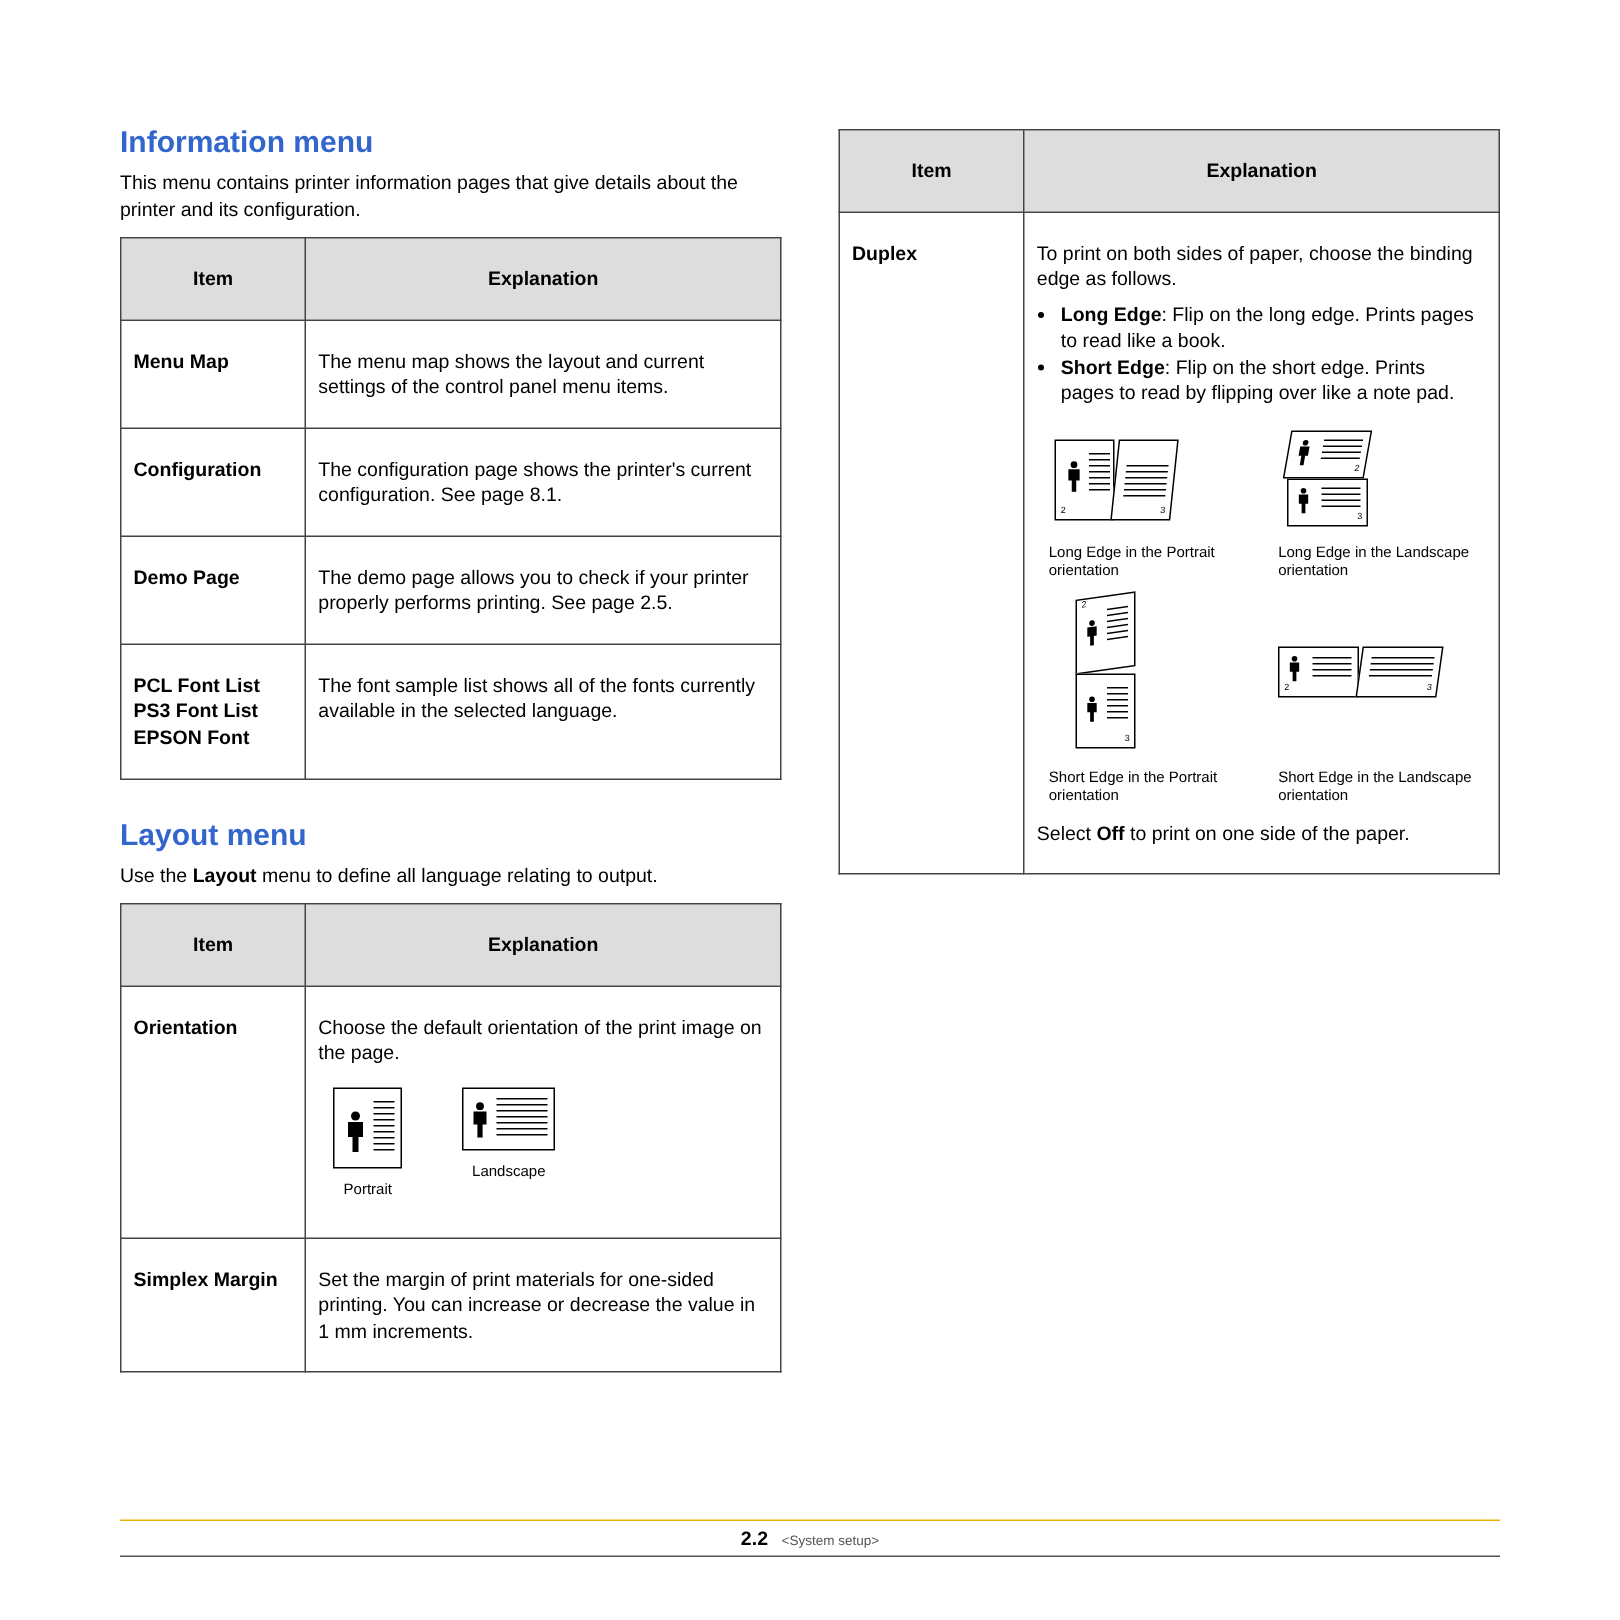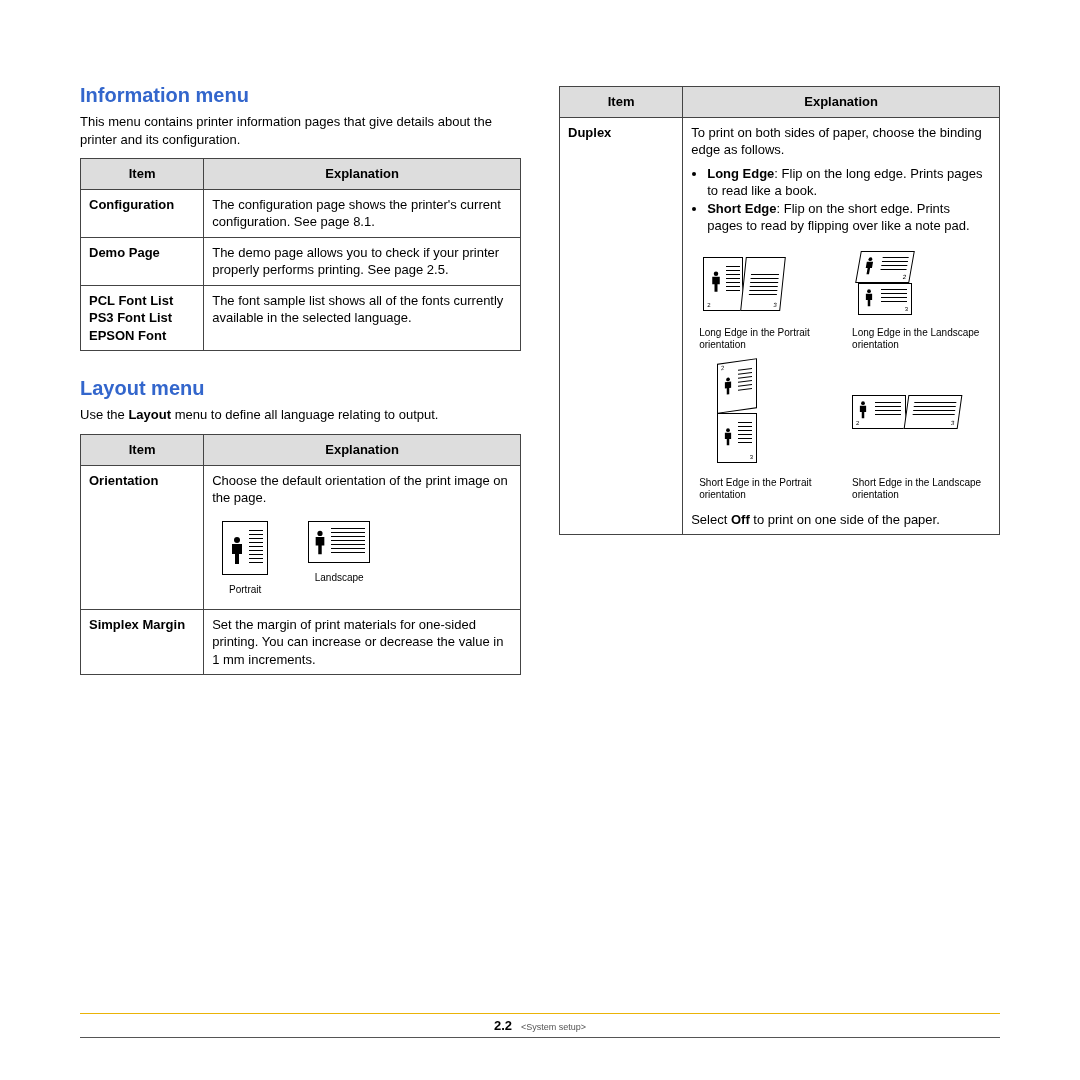--- a/index.html
+++ b/index.html
@@ -33,21 +33,21 @@
     line-height: 1.35;
     margin: 2px 0 10px 0;
   }
   table.info {
     border-collapse: collapse;
     width: 100%;
     font-size: 13px;
   }
   table.info th, table.info td {
     border: 1px solid #444;
-    padding: 6px 8px;
+    padding: 18px 8px;
     vertical-align: top;
     text-align: left;
     line-height: 1.35;
   }
   table.info thead th {
     background: #ddd;
     font-weight: bold;
     text-align: center;
   }
   td.item { font-weight: bold; width: 28%; }
@@ -97,20 +97,24 @@
       <p class="intro">This menu contains printer information pages that give details about the printer and its configuration.</p>
 
       <table class="info">
         <thead>
           <tr>
             <th>Item</th>
             <th>Explanation</th>
           </tr>
         </thead>
         <tbody>
+          <tr>
+            <td class="item">Menu Map</td>
+            <td>The menu map shows the layout and current settings of the control panel menu items.</td>
+          </tr>
           <tr>
             <td class="item">Configuration</td>
             <td>
               <span>The configuration page shows the printer's current configuration. See </span><span>page 8.1</span><span>.</span>
             </td>
           </tr>
           <tr>
             <td class="item">Demo Page</td>
             <td>
               <span>The demo page allows you to check if your printer properly performs printing. See </span><span>page 2.5</span><span>.</span>

